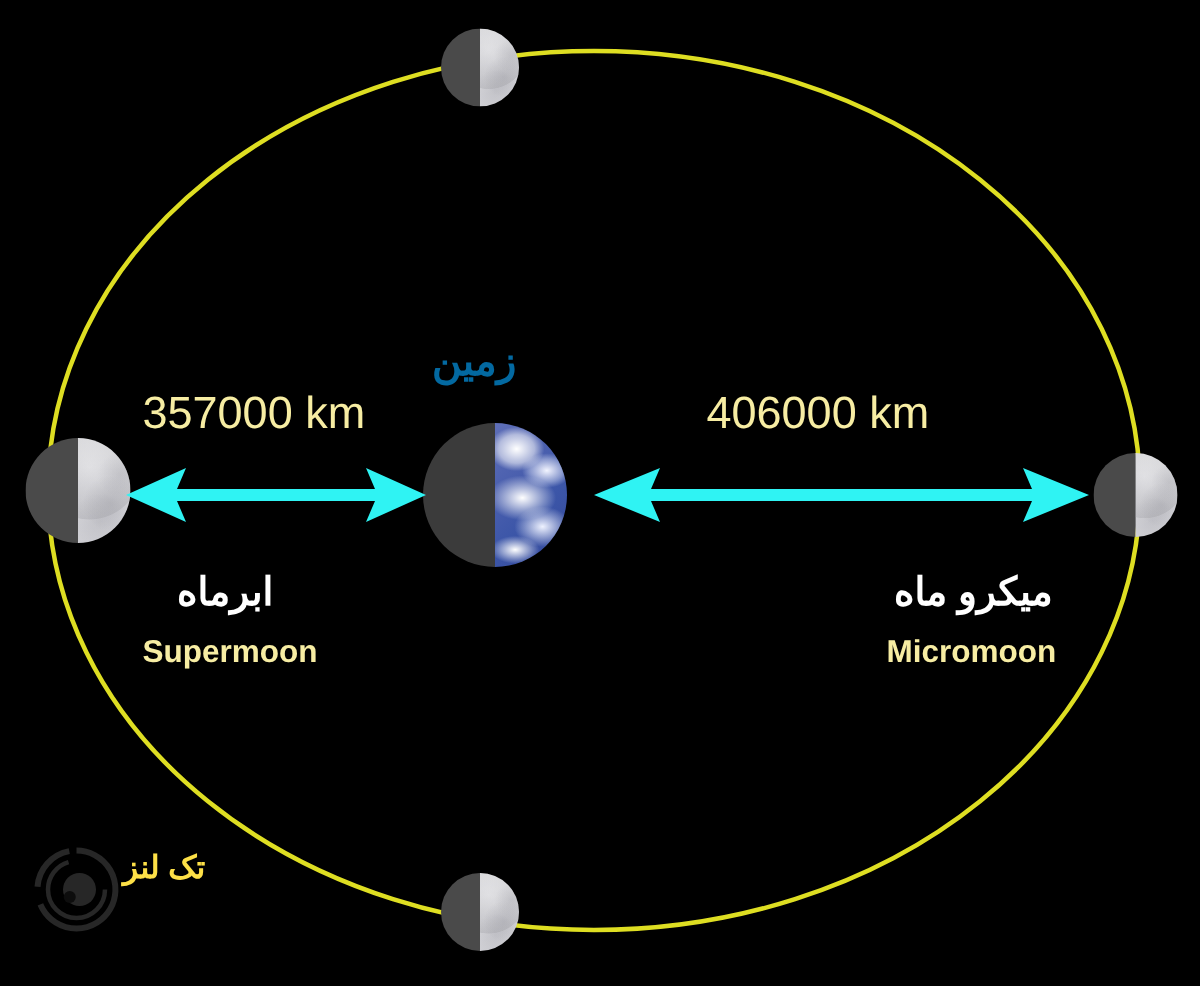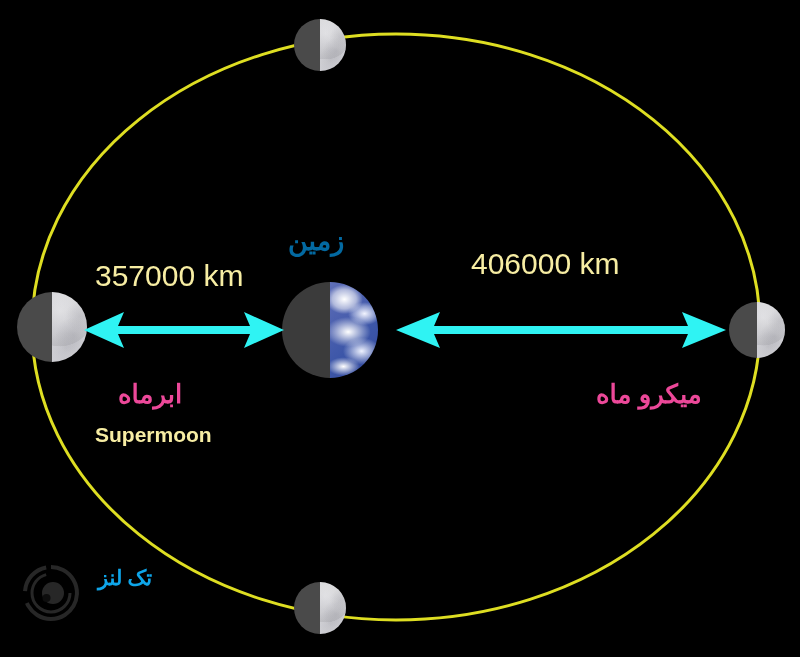--- a/index.html
+++ b/index.html
@@ -84,42 +84,41 @@
   }
   .earth-label {
     font-size: 27px;
     font-weight: bold;
     color: #0369a1;
     direction: rtl;
   }
   .fa-name {
     font-size: 26px;
     font-weight: bold;
-    color: #ec4899;
+    color: #ffffff;
     direction: rtl;
   }
   .en-name {
     font-size: 21px;
     font-weight: bold;
     color: #f7eda3;
   }
   
   #watermark {
     position: absolute;
     left: 22px;
     top: 558px;
     width: 170px;
     height: 85px;
     opacity: 1;
   }
   #watermark .wm-text {
     position: absolute;
-    left: 76px;
-    color: #0ea5e9;
-    font-family: Liberation Serif, serif;
+    left: 60px;
+    color: #fde047;
   }
   #wm-fa {
     top: 8px;
     font-size: 21px;
     font-weight: bold;
     direction: rtl;
   }
   #wm-en {
     top: 34px;
     font-size: 22px;
@@ -166,26 +165,27 @@
   </svg>
 
   <svg class="arrow-svg" style="left:396px; top:306px;" width="330" height="48" viewBox="0 0 330 48" xmlns="http://www.w3.org/2000/svg">
     <polygon points="0,24 44,6 38,20 292,20 286,6 330,24 286,42 292,28 38,28 44,42" fill="#2ff3f3"></polygon>
   </svg>
 
   <div class="label earth-label" style="left:288px; top:228px;">زمین</div>
 
   <div class="label dist-label" style="left:95px; top:261px;">357000 km</div>
 
-  <div class="label dist-label" style="left:471px; top:249px;">406000 km</div>
+  <div class="label dist-label" style="left:471px; top:261px;">406000 km</div>
 
   <div class="label fa-name" style="left:118px; top:381px;">ابرماه</div>
   <div class="label en-name" style="left:95px; top:424px;">Supermoon</div>
 
   <div class="label fa-name" style="left:596px; top:381px;">میکرو ماه</div>
+  <div class="label en-name" style="left:591px; top:424px;">Micromoon</div>
 
   <div id="watermark">
     <svg width="58" height="58" viewBox="0 0 58 58" xmlns="http://www.w3.org/2000/svg" style="position:absolute; left:0; top:6px;">
       <path d="M29 3 A26 26 0 1 1 28.9 3 Z" fill="none" stroke="#272727" stroke-width="4" stroke-dasharray="112 12 34 12"></path>
       <circle cx="29" cy="29" r="19" fill="none" stroke="#272727" stroke-width="3" stroke-dasharray="84 36"></circle>
       <circle cx="31" cy="29" r="11" fill="#272727"></circle>
       <circle cx="24.5" cy="34" r="4" fill="#0d0d0d"></circle>
     </svg>
     <div class="wm-text" id="wm-fa">تک لنز</div>
   </div>

